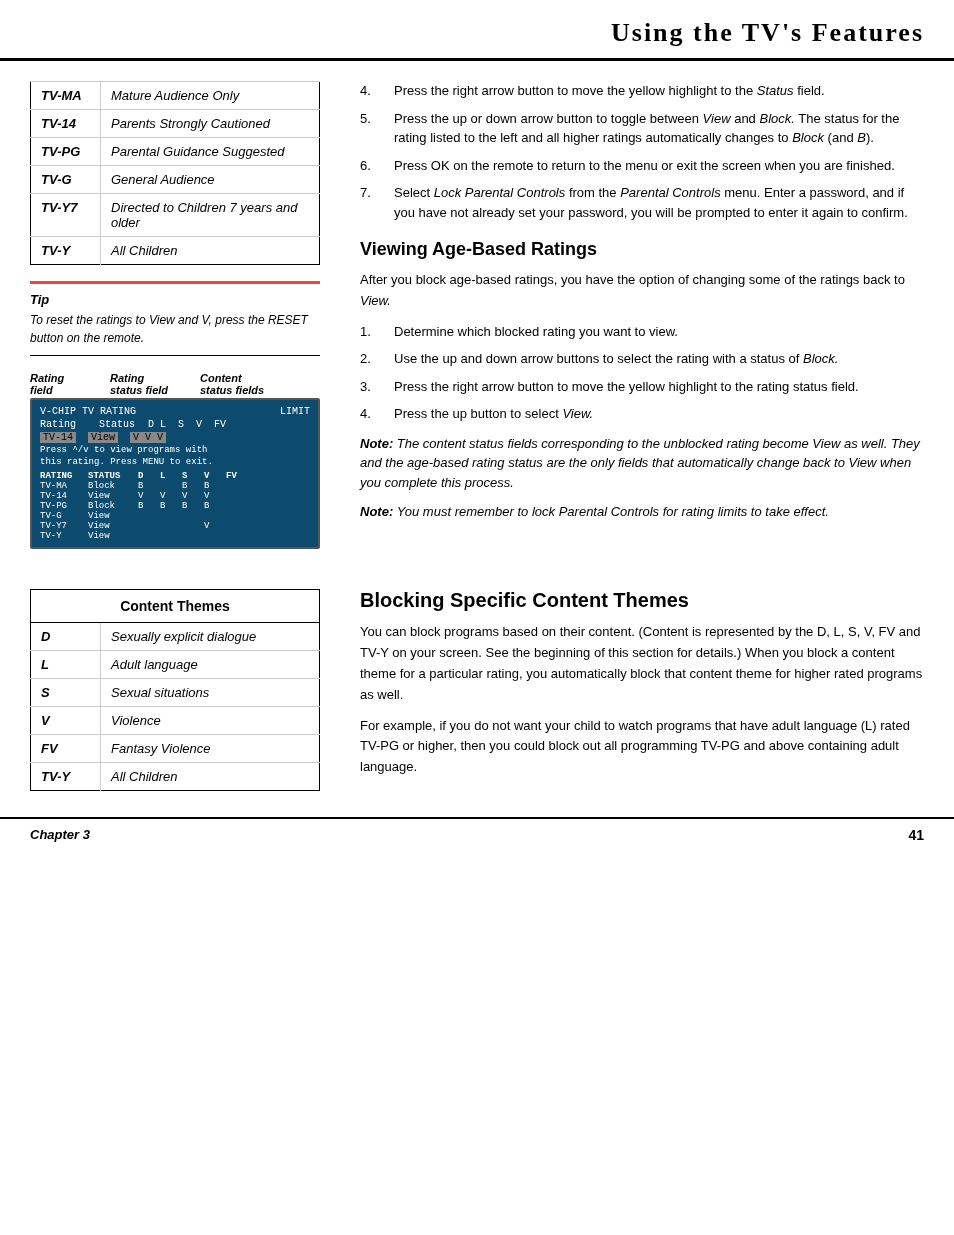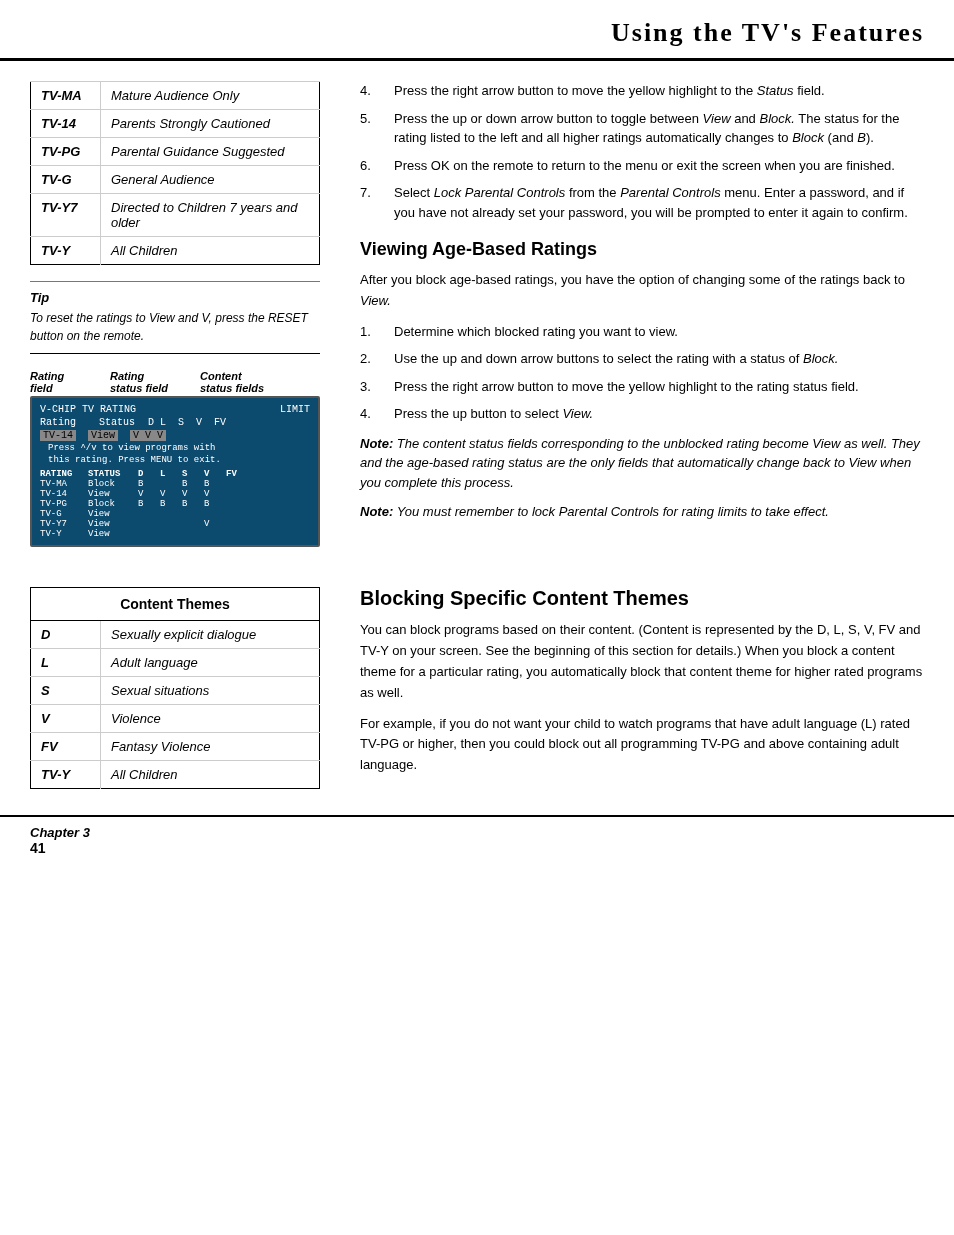--- a/index.html
+++ b/index.html
@@ -62,21 +62,21 @@
       font-weight: bold;
       width: 70px;
       border-right: 1px solid #ccc;
     }
     .ratings-table td:last-child, .content-table td:last-child {
       font-style: italic;
     }
 
     
     .tip-section {
-      border-top: 1px solid #ef4444;
+      border-top: 3px solid #ef4444;
       border-bottom: 1px solid #000;
       padding: 8px 0;
       margin: 16px 0;
     }
     .tip-label {
       font-style: italic;
       font-weight: bold;
       font-size: 13px;
       margin-bottom: 4px;
     }
@@ -121,21 +121,21 @@
       font-size: 10px;
     }
     .chip-screen .header-row {
       display: flex;
       gap: 4px;
       margin-bottom: 2px;
       font-size: 10px;
     }
     .chip-screen .info-text {
       font-size: 9px;
-      margin: 2px 8px;
+      margin: 2px 0;
       line-height: 1.3;
     }
     .chip-screen .data-header {
       display: flex;
       gap: 10px;
       font-size: 9px;
       font-weight: bold;
       margin-top: 3px;
     }
     .chip-screen .data-row {
@@ -199,21 +199,20 @@
       margin-bottom: 10px;
     }
 
     
     .page-footer {
       border-top: 2px solid #000;
       display: flex;
       justify-content: space-between;
       padding: 8px 30px;
       margin-top: 10px;
-      flex-direction: column;
     }
     .footer-chapter {
       font-style: italic;
       font-weight: bold;
       font-size: 13px;
     }
     .footer-page {
       font-size: 14px;
       font-weight: bold;
     }

